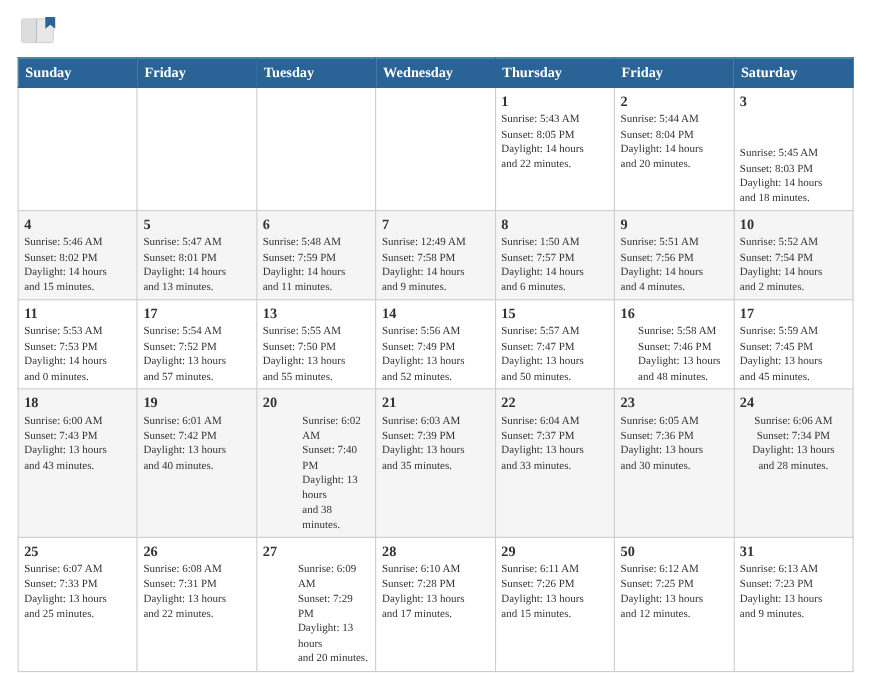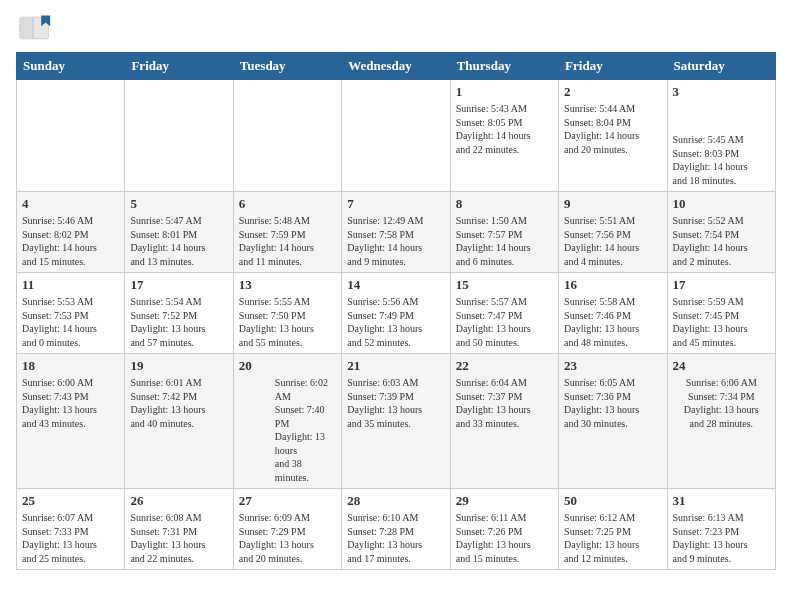--- a/index.html
+++ b/index.html
@@ -252,21 +252,21 @@
           </td>
           <td>
             <span class="cell-date">15</span>
             <div class="cell-info" style="white-space: pre-line;">Sunrise: 5:57 AM
 Sunset: 7:47 PM
 Daylight: 13 hours
 and 50 minutes.</div>
           </td>
           <td>
             <span class="cell-date">16</span>
-            <div class="cell-info" style="white-space: pre-line;">Sunrise: 5:58 AM
+            <div class="cell-info" style="white-space: pre-line; margin-left: 16px;">Sunrise: 5:58 AM
 Sunset: 7:46 PM
 Daylight: 13 hours
 and 48 minutes.</div>
           </td>
           <td>
             <span class="cell-date">17</span>
             <div class="cell-info" style="white-space: pre-line;">Sunrise: 5:59 AM
 Sunset: 7:45 PM
 Daylight: 13 hours
 and 45 minutes.</div>
@@ -333,21 +333,21 @@
           </td>
           <td>
             <span class="cell-date">26</span>
             <div class="cell-info" style="white-space: pre-line;">Sunrise: 6:08 AM
 Sunset: 7:31 PM
 Daylight: 13 hours
 and 22 minutes.</div>
           </td>
           <td>
             <span class="cell-date">27</span>
-            <div class="cell-info" style="white-space: pre-line;">Sunrise: 6:09 AM
+            <div class="cell-info" style="white-space: pre-line; margin-left: 32px;">Sunrise: 6:09 AM
 Sunset: 7:29 PM
 Daylight: 13 hours
 and 20 minutes.</div>
           </td>
           <td>
             <span class="cell-date">28</span>
             <div class="cell-info" style="white-space: pre-line;">Sunrise: 6:10 AM
 Sunset: 7:28 PM
 Daylight: 13 hours
 and 17 minutes.</div>

